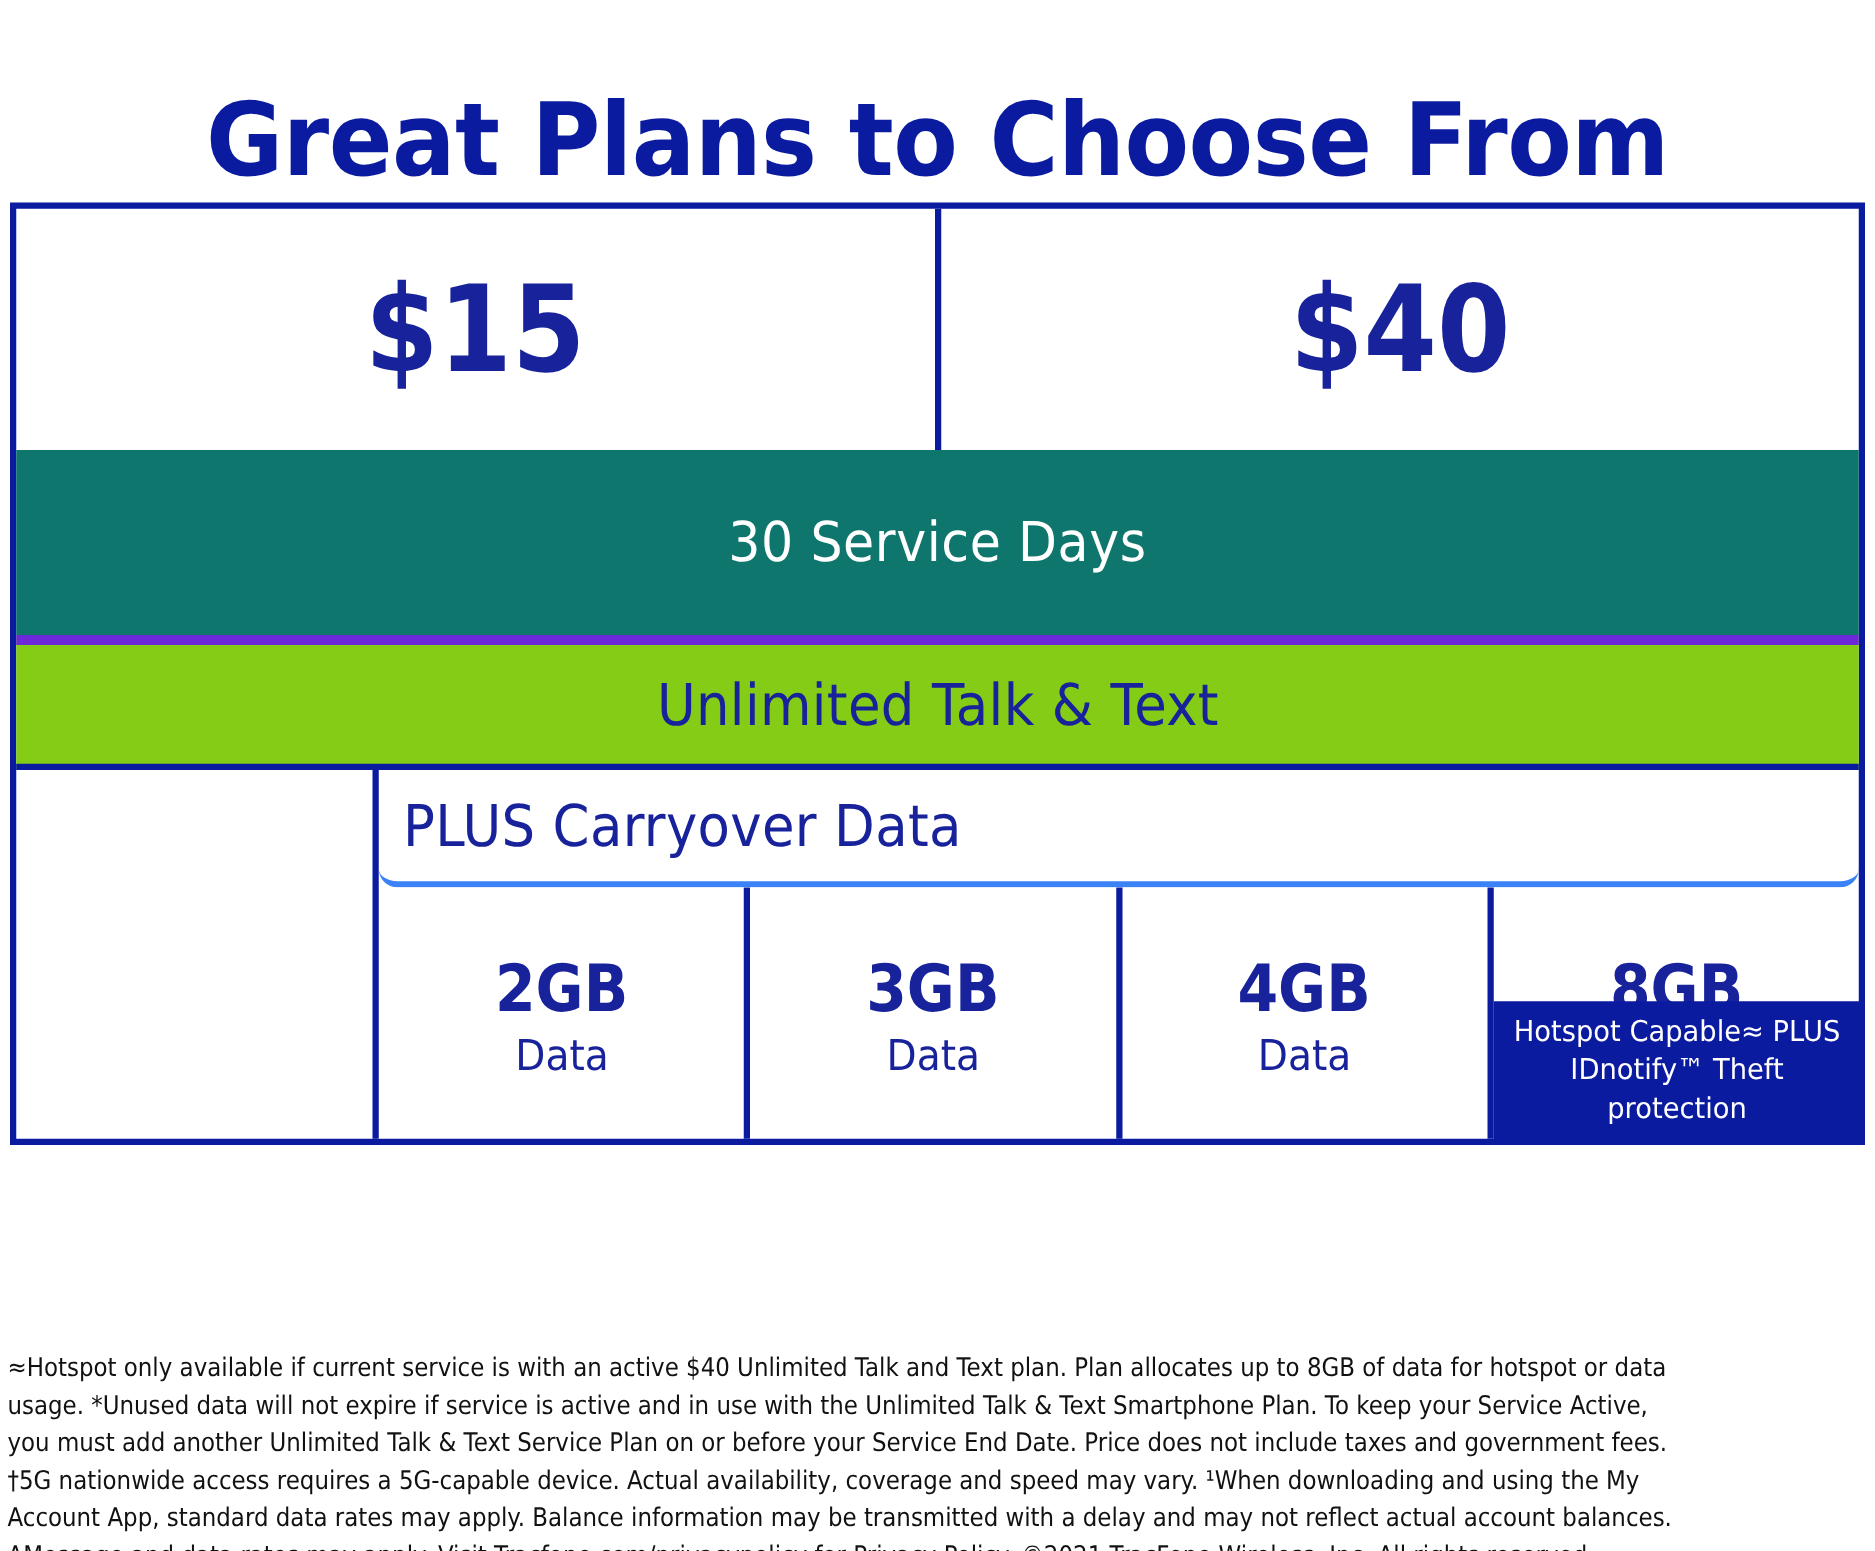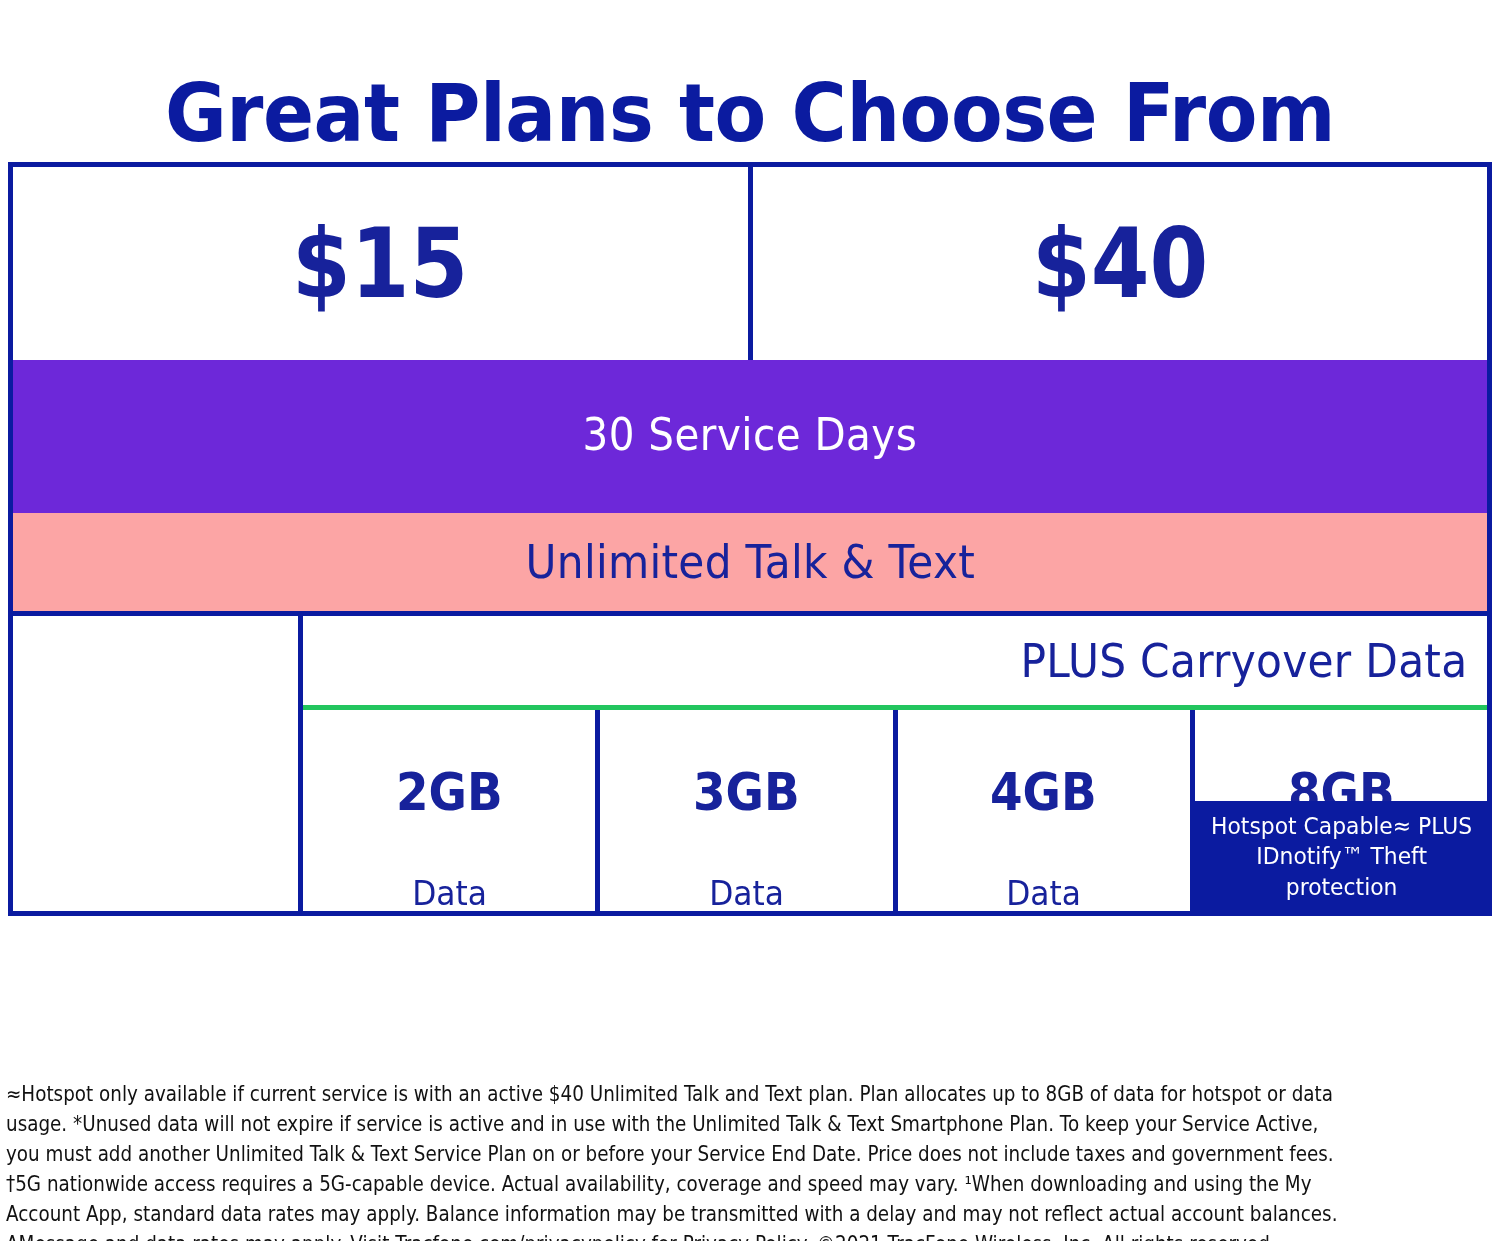--- a/index.html
+++ b/index.html
@@ -71,21 +71,21 @@
     white-space: nowrap;
   }
 
   
   #service-days-row {
     position: absolute;
     left: 0;
     top: 193px;
     width: 100%;
     height: 148px;
-    background: #6d28d9;
+    background: #0f766e;
     display: flex;
     align-items: center;
     justify-content: center;
   }
   #service-days-text {
     color: #ffffff;
     font-family: "DejaVu Sans", sans-serif;
     font-weight: 400;
     font-size: 44px;
     letter-spacing: 0.5px;
@@ -93,24 +93,24 @@
     white-space: nowrap;
   }
 
   
   #talk-text-row {
     position: absolute;
     left: 0;
     top: 341px;
     width: 100%;
     height: 108px;
-    border-top: 5px solid #6d28d9;
+    border-top: 8px solid #6d28d9;
     border-bottom: 5px solid #0B1BA0;
     box-sizing: border-box;
-    background: #fca5a5;
+    background: #84cc16;
     display: flex;
     align-items: center;
     justify-content: center;
   }
   #talk-text-label {
     color: #17229B;
     font-family: "DejaVu Sans", sans-serif;
     font-weight: 400;
     font-size: 46px;
     letter-spacing: 0.3px;
@@ -134,25 +134,26 @@
     box-sizing: border-box;
   }
   #carryover-block {
     flex: 1 1 auto;
     display: flex;
     flex-direction: column;
   }
   #carryover-header {
     height: 94px;
     flex: 0 0 94px;
-    border-bottom: 5px solid #22c55e;
-    box-sizing: border-box;
-    display: flex;
-    align-items: center;
-    justify-content: flex-end;
+    border-bottom: 5px solid #3b82f6;
+    box-sizing: border-box;
+    display: flex;
+    align-items: center;
+    justify-content: flex-start;
+    border-radius: 15px;
   }
   #carryover-label {
     color: #17229B;
     font-family: "DejaVu Sans", sans-serif;
     font-weight: 400;
     font-size: 46px;
     letter-spacing: 0.3px;
     transform: scaleX(0.92);
     white-space: nowrap;
   }
@@ -161,21 +162,20 @@
     display: flex;
   }
   .data-cell {
     flex: 1 1 0;
     border-right: 5px solid #0B1BA0;
     box-sizing: border-box;
     position: relative;
     display: flex;
     flex-direction: column;
     align-items: center;
-    gap: 48px;
   }
   .data-cell:last-child { border-right: none; align-items: center; }
   .data-amount {
     margin-top: 56px;
     color: #17229B;
     font-family: "DejaVu Sans", sans-serif;
     font-weight: bold;
     font-size: 52px;
     line-height: 1;
     transform: scaleX(0.9);

